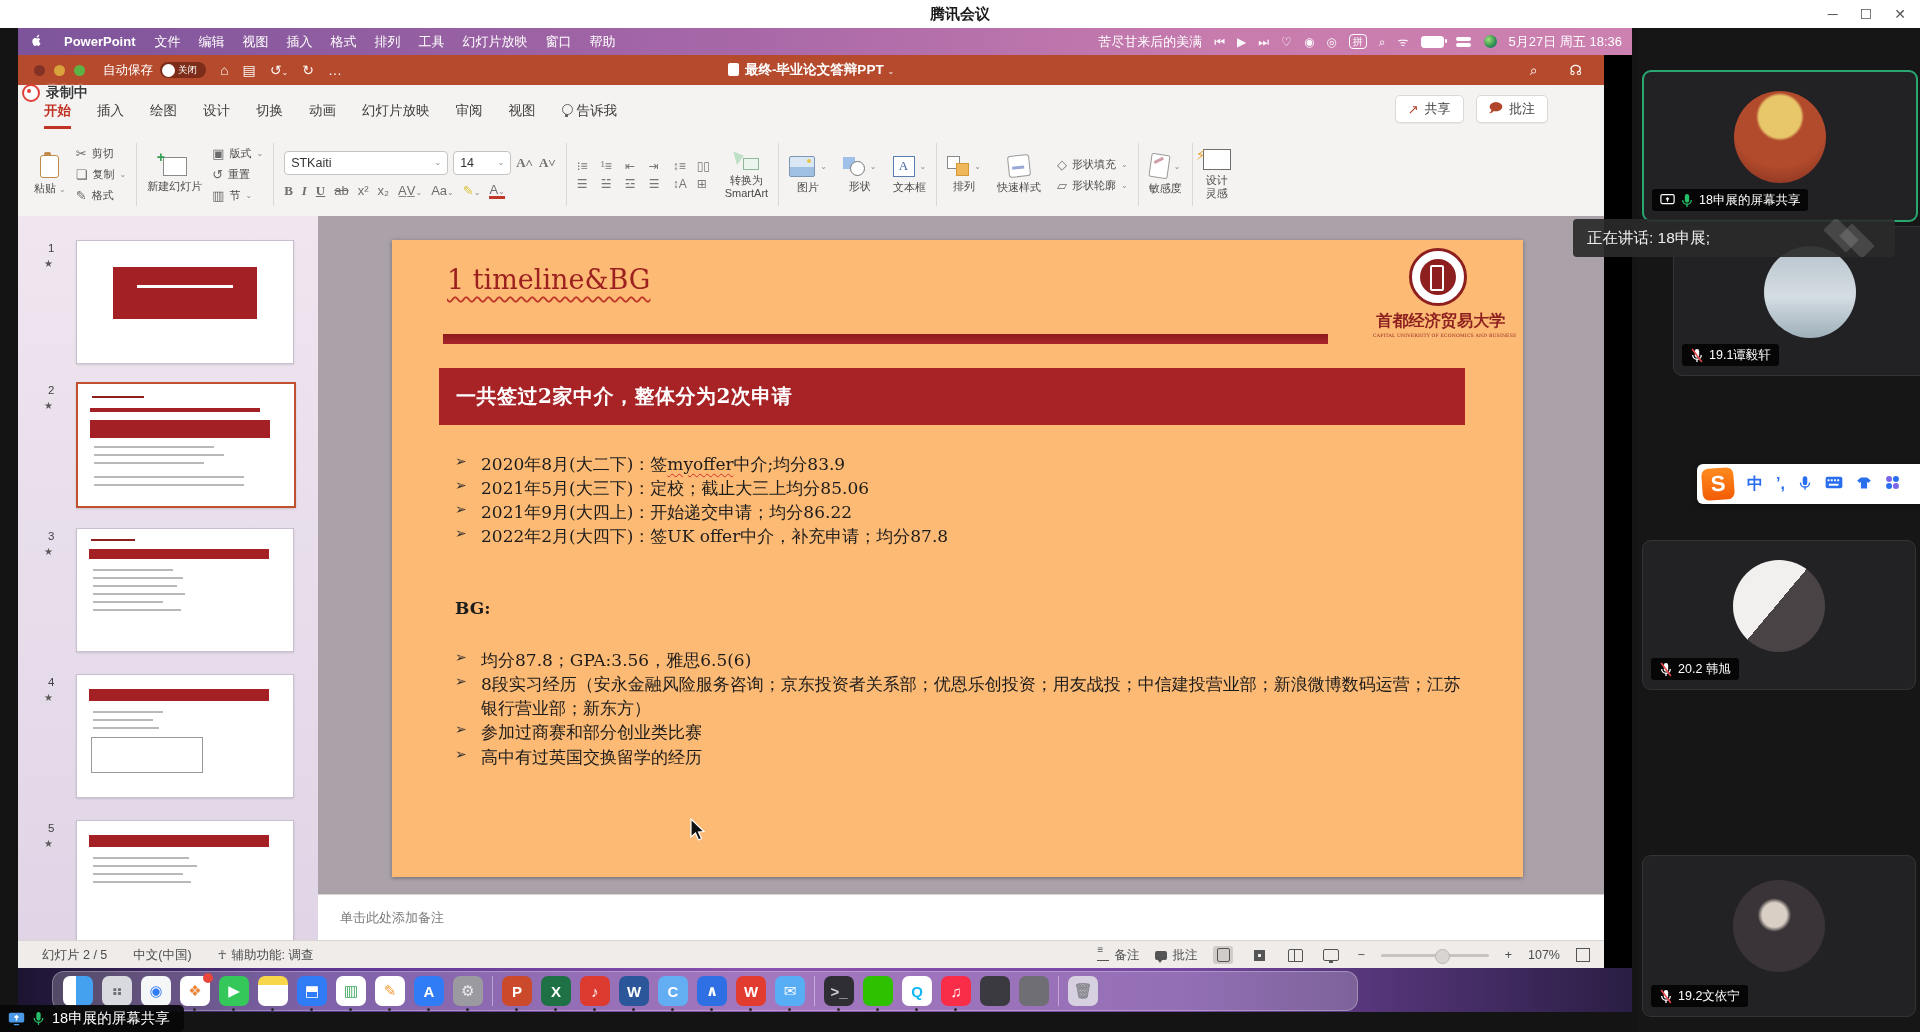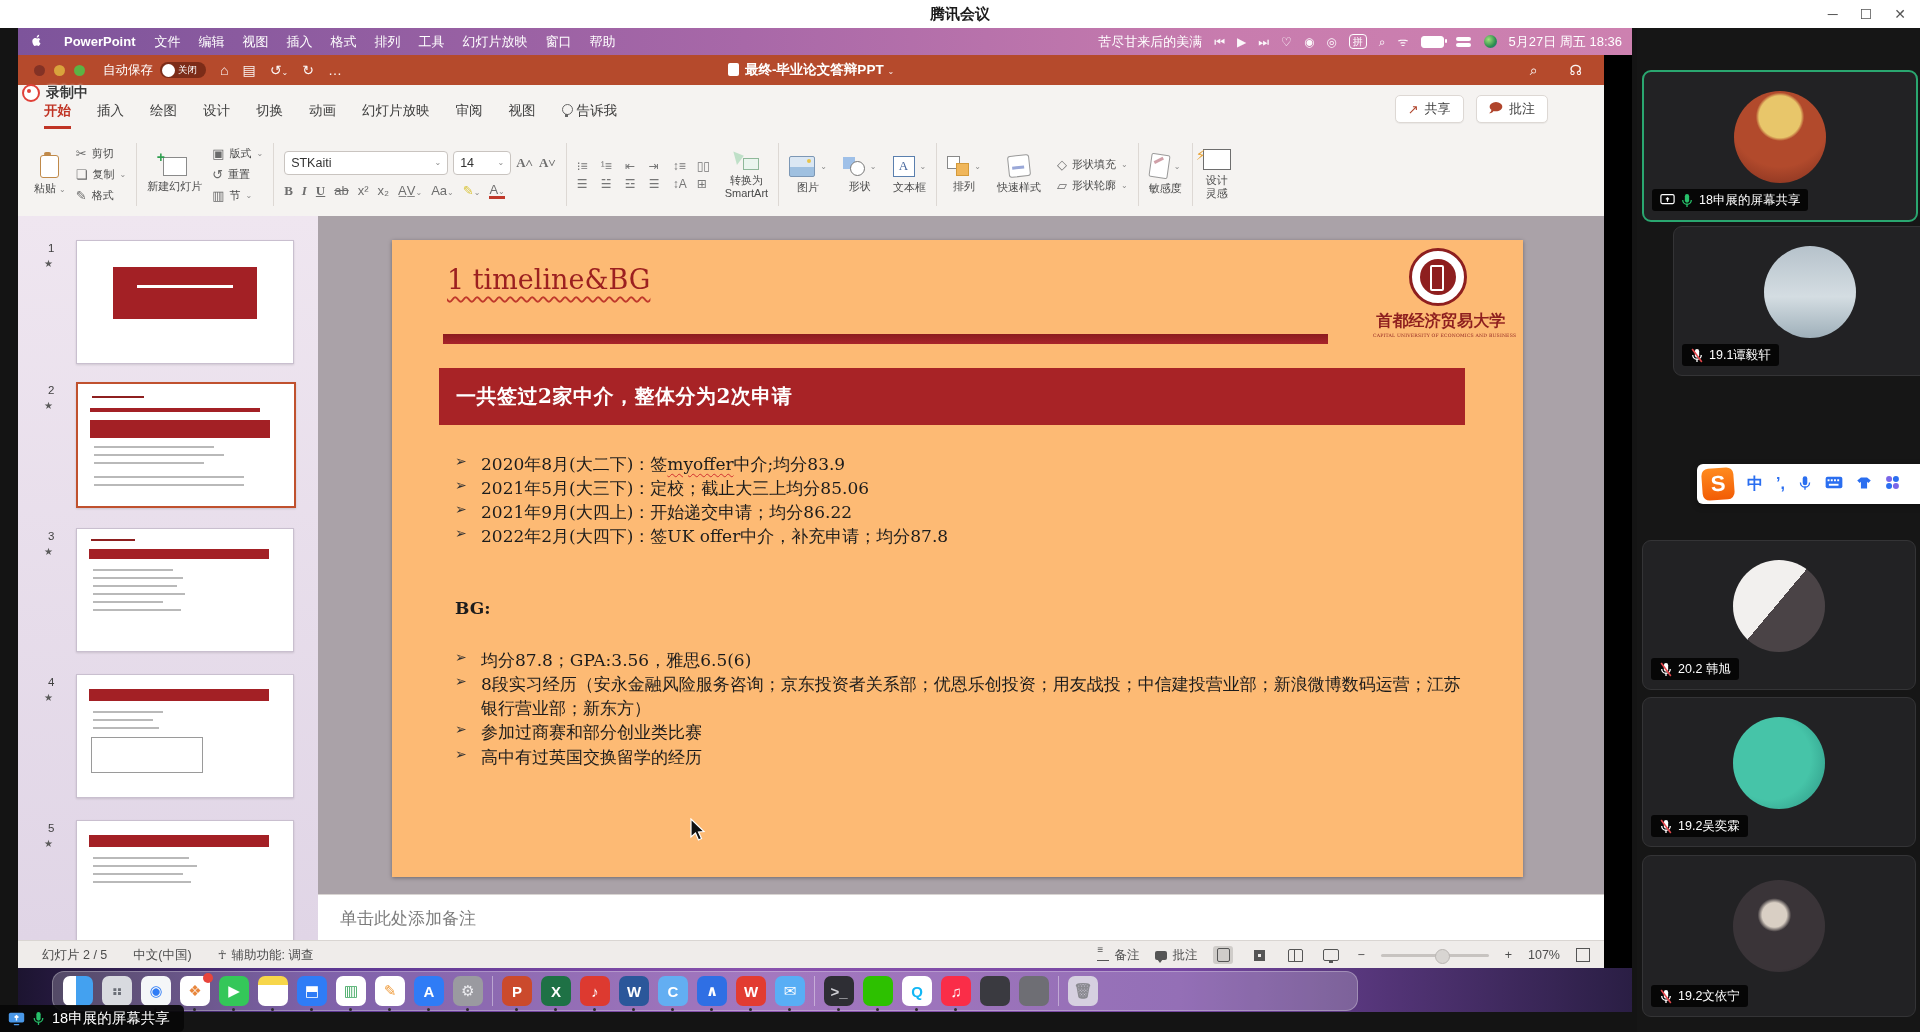--- a/index.html
+++ b/index.html
@@ -125,21 +125,21 @@
   .s-banner{position:absolute;left:47px;top:128px;width:1026px;height:57px;background:#a82326;display:flex;align-items:center;}
   .s-banner span{color:#fff;font-size:20px;font-weight:bold;padding-left:17px;letter-spacing:.5px;}
   .s-list{position:absolute;left:63px;font-size:17px;line-height:1.42;}
   .s-li{position:relative;padding-left:26px;margin-bottom:0;}
   .s-li:before{content:"➢";position:absolute;left:0;top:0;font-size:14px;color:#333;}
   .bg-head{position:absolute;left:63px;top:362px;font-size:17px;font-weight:bold;}
   .sp-err{text-decoration:underline wavy #d03030 1px;text-underline-offset:3px;}
 
   
   .notes{left:300px;top:866px;width:1286px;height:46px;background:#fff;border-top:1px solid #d8d4d2;display:flex;align-items:center;}
-  .notes span{color:#7c7c7c;font-size:17px;padding-left:22px;}
+  .notes span{color:#7c7c7c;font-size:13px;padding-left:22px;}
   .statusbar{left:0;top:912px;width:1586px;height:28px;background:#efecea;border-top:1px solid #d9d5d2;
              display:flex;align-items:center;font-size:12.5px;color:#4c4c4c;}
   .sb-left{display:flex;gap:26px;padding-left:24px;align-items:center;}
   .sb-right{margin-left:auto;display:flex;gap:16px;align-items:center;padding-right:14px;}
   .sb-item{display:flex;gap:5px;align-items:center;}
   .vico{width:20px;height:18px;display:flex;align-items:center;justify-content:center;border-radius:3px;font-size:11px;color:#555;}
   .vico.sel{background:#cfccc9;}
   .vnorm{width:11px;height:12px;border:1.4px solid #555;border-radius:2px;}
   .vgrid{width:11px;height:11px;background:
      linear-gradient(90deg,#555 4px,transparent 4px) 0 0/7px 7px,
@@ -683,46 +683,39 @@
         <div class="plabel">
           <svg width="14" height="15" viewBox="0 0 24 28">
             <path d="M12 2a4 4 0 0 1 4 4v8a4 4 0 0 1-8 0V6a4 4 0 0 1 4-4z" fill="#fff"></path>
             <path d="M4 13a8 8 0 0 0 16 0" stroke="#fff" stroke-width="2.4" fill="none"></path>
             <line x1="12" y1="21" x2="12" y2="26" stroke="#fff" stroke-width="2.4"></line>
             <line x1="3" y1="2" x2="21" y2="26" stroke="#e5484d" stroke-width="3"></line>
           </svg>
           <span>20.2 韩旭</span>
         </div>
       </div>
-      <div class="tile" style="top: 669px;">
-        <div class="avatar av4"></div>
-        <div class="plabel">
-          <svg width="14" height="15" viewBox="0 0 24 28">
-            <path d="M12 2a4 4 0 0 1 4 4v8a4 4 0 0 1-8 0V6a4 4 0 0 1 4-4z" fill="#fff"></path>
-            <path d="M4 13a8 8 0 0 0 16 0" stroke="#fff" stroke-width="2.4" fill="none"></path>
-            <line x1="12" y1="21" x2="12" y2="26" stroke="#fff" stroke-width="2.4"></line>
-            <line x1="3" y1="2" x2="21" y2="26" stroke="#e5484d" stroke-width="3"></line>
-          </svg>
-          <span>19.2吴奕霖</span>
-        </div>
-      </div>
       <div class="tile" style="top: 827px; height: 160px;">
         <div class="avatar av5"></div>
         <div class="plabel">
           <svg width="14" height="15" viewBox="0 0 24 28">
             <path d="M12 2a4 4 0 0 1 4 4v8a4 4 0 0 1-8 0V6a4 4 0 0 1 4-4z" fill="#fff"></path>
             <path d="M4 13a8 8 0 0 0 16 0" stroke="#fff" stroke-width="2.4" fill="none"></path>
             <line x1="12" y1="21" x2="12" y2="26" stroke="#fff" stroke-width="2.4"></line>
             <line x1="3" y1="2" x2="21" y2="26" stroke="#e5484d" stroke-width="3"></line>
           </svg>
           <span>19.2文依宁</span>
         </div>
       </div>
     </div>
 
+  <div class="abs toast">
+    <span>正在讲话: 18申展;</span>
+    <span class="wm"></span>
+    <span class="wm wm2"></span>
+  </div>
 
   <div class="abs imebar">
     <span class="imelogo">S</span>
     <span class="imeico">中</span>
     <span class="imeico">’,</span>
     <span class="imeico">
       <svg width="14" height="16" viewBox="0 0 24 28">
           <path d="M12 2a4 4 0 0 1 4 4v8a4 4 0 0 1-8 0V6a4 4 0 0 1 4-4z" fill="#2a6ef0"></path>
           <path d="M4 13a8 8 0 0 0 16 0" stroke="#2a6ef0" stroke-width="2.4" fill="none"></path>
           <line x1="12" y1="21" x2="12" y2="26" stroke="#2a6ef0" stroke-width="2.4"></line>

